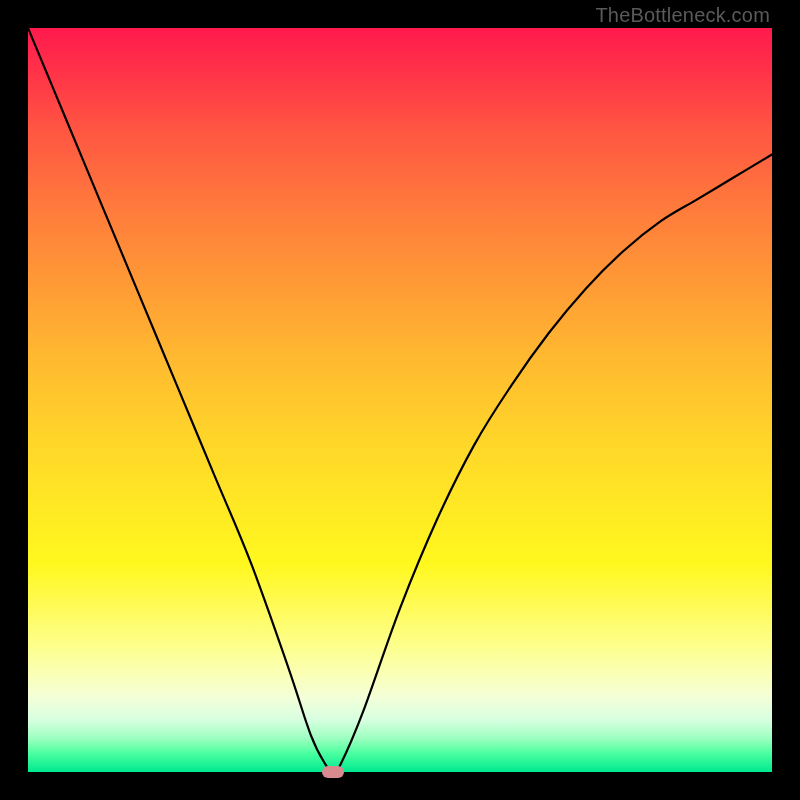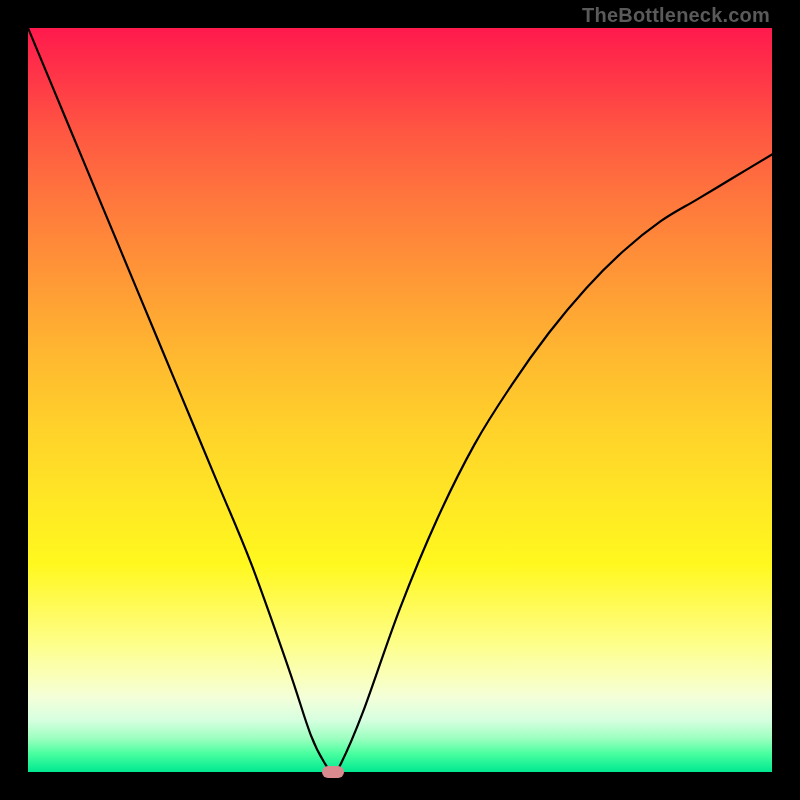--- a/index.html
+++ b/index.html
@@ -35,21 +35,21 @@
       #4affa0 97.5%,
       #00e890 100%);
   }
   .watermark {
     position: absolute;
     top: 4px;
     right: 30px;
     font-family: Arial, Helvetica, sans-serif;
     font-size: 20px;
     color: #5a5a5a;
-    font-weight: 700;
+    font-weight: 400;
     letter-spacing: 0.2px;
   }
   .curve {
     position: absolute;
     left: 0;
     top: 0;
     width: 744px;
     height: 744px;
   }
   .marker {

